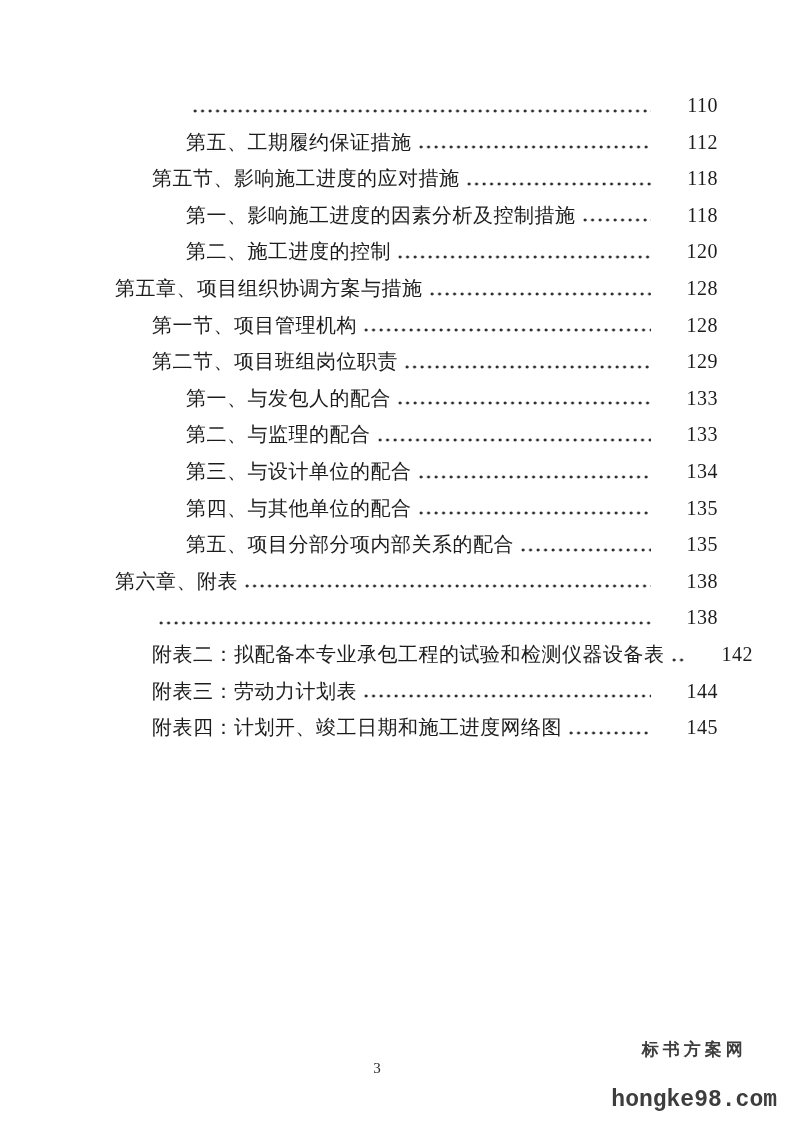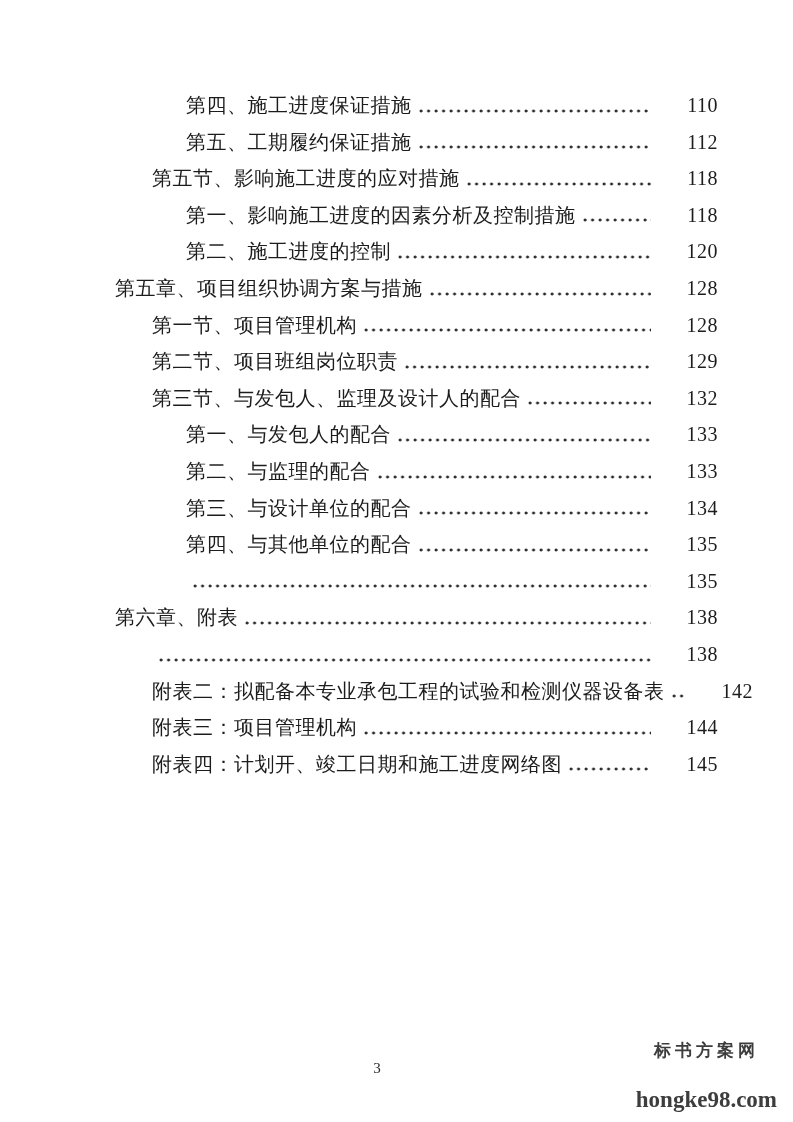--- a/index.html
+++ b/index.html
@@ -60,21 +60,21 @@
     width: 754px;
     text-align: center;
     font-size: 15px;
     color: #2a2a2a;
   }
   .watermark {
     position: absolute;
     right: 16px;
     bottom: 10px;
     text-align: center;
-    font-family: Liberation Serif, serif;
+    font-family: Liberation Mono, monospace;
     color: #3d3d3d;
   }
   .wm-name {
     font-size: 17px;
     font-weight: bold;
     letter-spacing: 4px;
     line-height: 20px;
   }
   .wm-url {
     font-size: 23px;
@@ -83,21 +83,20 @@
     line-height: 24px;
     margin-top: 27px;
   }
 </style>
 </head>
 <body>
 
 <div class="page">
   <div class="toc" id="toc">
       <div class="toc-row level-2">
-    <span class="toc-title">第四、施工进度保证措施</span>
     <span class="leader"></span>
     <span class="toc-page">110</span>
   </div>
       <div class="toc-row level-2">
     <span class="toc-title">第五、工期履约保证措施</span>
     <span class="leader"></span>
     <span class="toc-page">112</span>
   </div>
       <div class="toc-row level-1">
     <span class="toc-title">第五节、影响施工进度的应对措施</span>
@@ -122,25 +121,20 @@
       <div class="toc-row level-1">
     <span class="toc-title">第一节、项目管理机构</span>
     <span class="leader"></span>
     <span class="toc-page">128</span>
   </div>
       <div class="toc-row level-1">
     <span class="toc-title">第二节、项目班组岗位职责</span>
     <span class="leader"></span>
     <span class="toc-page">129</span>
   </div>
-      <div class="toc-row level-1">
-    <span class="toc-title">第三节、与发包人、监理及设计人的配合</span>
-    <span class="leader"></span>
-    <span class="toc-page">132</span>
-  </div>
       <div class="toc-row level-2">
     <span class="toc-title">第一、与发包人的配合</span>
     <span class="leader"></span>
     <span class="toc-page">133</span>
   </div>
       <div class="toc-row level-2">
     <span class="toc-title">第二、与监理的配合</span>
     <span class="leader"></span>
     <span class="toc-page">133</span>
   </div>
@@ -148,39 +142,40 @@
     <span class="toc-title">第三、与设计单位的配合</span>
     <span class="leader"></span>
     <span class="toc-page">134</span>
   </div>
       <div class="toc-row level-2">
     <span class="toc-title">第四、与其他单位的配合</span>
     <span class="leader"></span>
     <span class="toc-page">135</span>
   </div>
       <div class="toc-row level-2">
+    <span class="toc-title">第五、项目分部分项内部关系的配合</span>
     <span class="leader"></span>
     <span class="toc-page">135</span>
   </div>
       <div class="toc-row level-0">
     <span class="toc-title">第六章、附表</span>
     <span class="leader"></span>
     <span class="toc-page">138</span>
   </div>
       <div class="toc-row level-1">
     <span class="leader"></span>
     <span class="toc-page">138</span>
   </div>
       <div class="toc-row level-1">
     <span class="toc-title">附表二：拟配备本专业承包工程的试验和检测仪器设备表</span>
     <span class="leader"></span>
     <span class="toc-page">142</span>
   </div>
       <div class="toc-row level-1">
-    <span class="toc-title">附表三：项目管理机构</span>
+    <span class="toc-title">附表三：劳动力计划表</span>
     <span class="leader"></span>
     <span class="toc-page">144</span>
   </div>
       <div class="toc-row level-1">
     <span class="toc-title">附表四：计划开、竣工日期和施工进度网络图</span>
     <span class="leader"></span>
     <span class="toc-page">145</span>
   </div>
     </div>
   <div class="page-footer">3</div>

